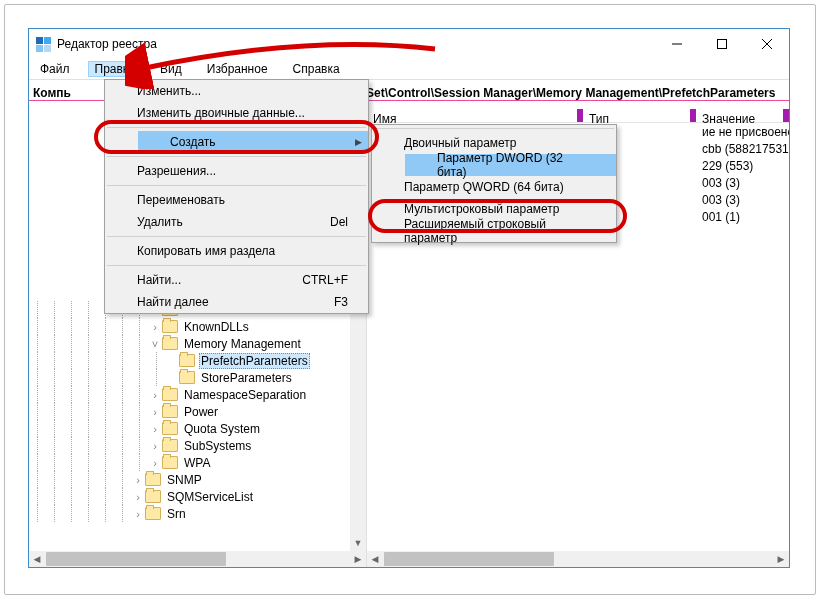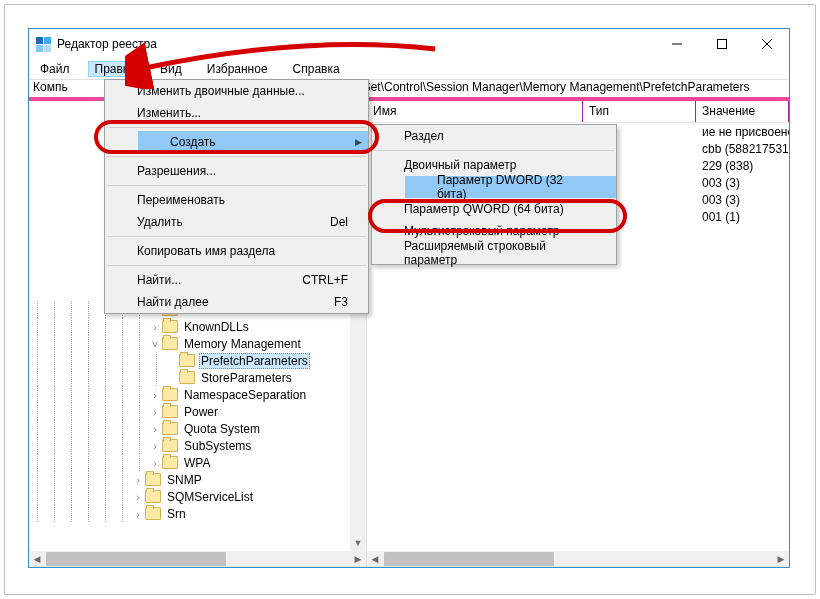--- a/index.html
+++ b/index.html
@@ -10,37 +10,37 @@
 .app-icon { width: 16px; height: 16px; margin-right: 6px; display: flex; flex-wrap: wrap; }
 .app-icon span { width: 7px; height: 7px; margin: 0.5px; }
 .app-icon .c1{background:#1e6bb8;} .app-icon .c2{background:#3fa9f5;} .app-icon .c3{background:#7fc7f5;} .app-icon .c4{background:#b0dbf5;}
 .title-text { color: #000; }
 .win-controls { margin-left: auto; display: flex; }
 .win-btn { width: 45px; height: 29px; display: flex; align-items: center; justify-content: center; color: #000; }
 .win-btn svg { width: 10px; height: 10px; }
 .menubar { height: 20px; display: flex; align-items: center; padding: 0 4px; gap: 11px; }
 .menu-item { padding: 1px 7px; }
 .menu-item.open { background: #cce8ff; border: 1px solid #99d1ff; padding: 0 6px; }
-.toolbar { height: 22px; border-top: 1px solid #e0e0e0; border-bottom: 4px solid #ec4899; display: flex; align-items: flex-start; padding: 0 4px; }
+.toolbar { height: 22px; border-top: 1px solid #e0e0e0; border-bottom: 1px solid #ec4899; display: flex; align-items: flex-end; padding: 0 4px; font-weight: bold; }
 .content { flex: 1; display: flex; min-height: 0; }
 .tree-pane { width: 338px; border-right: 1px solid #e0e0e0; position: relative; overflow: hidden; }
 .tree-inner { position: absolute; top: 0; left: 0; right: 16px; bottom: 16px; overflow: hidden; }
 .tree { padding-top: 200px; }
 .tree-item { display: flex; align-items: center; height: 17px; white-space: nowrap; }
 .expander { width: 14px; display: flex; align-items: center; justify-content: center; color: #888; font-size: 11px; }
 .folder-icon { width: 16px; height: 13px; background: #ffe9a6; border: 1px solid #d4b05a; border-radius: 1px; margin-right: 4px; position: relative; }
 .folder-icon::before { content: ""; position: absolute; top: -3px; left: 0; width: 6px; height: 3px; background: #ffe9a6; border: 1px solid #d4b05a; border-bottom: none; border-radius: 1px 1px 0 0; }
 .tree-label { padding: 0 2px; }
 .tree-label.selected { background: #cce8ff; border: 1px dotted #3399ff; padding: 0 1px; }
 .indent-lines { display: flex; align-items: center; height: 17px; }
 .vl { width: 17px; height: 17px; position: relative; }
 .vl::before { content: ""; position: absolute; left: 8px; top: 0; bottom: 0; border-left: 1px dotted #aaa; }
 .list-pane { flex: 1; display: flex; flex-direction: column; }
 .list-header { height: 22px; display: flex; border-bottom: 1px solid #e5e5e5; }
-.list-header > div { padding: 3px 6px; border-right: 1px solid #a21caf; }
+.list-header > div { padding: 3px 6px; border-right: 6px solid #a21caf; margin-top: 8px; }
 .col-name { width: 216px; } .col-type { width: 113px; } .col-val { flex: 1; }
 .list-body { flex: 1; position: relative; }
 .list-row { display: flex; height: 17px; align-items: center; }
 .list-row > div { padding: 0 6px; white-space: nowrap; overflow: hidden; }
 .scrollbar-h { position: absolute; left: 0; right: 0; bottom: 0; height: 16px; background: #f0f0f0; display: flex; align-items: center; }
 .scrollbar-v { position: absolute; top: 0; right: 0; bottom: 16px; width: 16px; background: #f0f0f0; display: flex; flex-direction: column; align-items: center; }
 .sb-btn { width: 16px; height: 16px; display: flex; align-items: center; justify-content: center; color: #666; font-size: 9px; }
 .sb-thumb-h { height: 14px; background: #c2c2c2; margin: 1px; border-radius: 1px; }
 .sb-thumb-v { width: 14px; background: #c2c2c2; margin: 1px; border-radius: 1px; }
 .tree-pane .scrollbar-v { bottom: 16px; }
@@ -329,21 +329,21 @@
             <div class="col-val">003 (3)</div>
           </div>
           <div class="list-row" style="position: absolute; top: 51px; left: 0px; right: 0px;">
             <div class="col-name"></div>
             <div class="col-type"></div>
             <div class="col-val">003 (3)</div>
           </div>
           <div class="list-row" style="position: absolute; top: 34px; left: 0px; right: 0px;">
             <div class="col-name"></div>
             <div class="col-type"></div>
-            <div class="col-val">229 (838)</div>
+            <div class="col-val">229 (553)</div>
           </div>
           <div class="list-row" style="position: absolute; top: 17px; left: 0px; right: 0px;">
             <div class="col-name"></div>
             <div class="col-type"></div>
             <div class="col-val">cbb (588217531)</div>
           </div>
           <div class="list-row" style="position: absolute; top: 0px; left: 0px; right: 0px;">
             <div class="col-name"></div>
             <div class="col-type"></div>
             <div class="col-val">ие не присвоено)</div>
@@ -354,24 +354,24 @@
           <div style="flex:1"></div>
           <div class="sb-btn">▶</div>
         </div>
       </div>
     </div>
   </div>
 </div>
 
 <div class="dropdown dd-edit">
   <div class="dd-item">
+      <span>Изменить...</span>
+    </div>
+  <div class="dd-item">
       <span>Изменить двоичные данные...</span>
-    </div>
-  <div class="dd-item">
-      <span>Изменить...</span>
     </div>
   <div class="dd-sep"></div>
   <div class="dd-item highlighted">
     <span>Создать</span>
       <span class="dd-arrow">▶</span>
   </div>
   <div class="dd-sep"></div>
   <div class="dd-item">
       <span>Разрешения...</span>
     </div>
@@ -392,23 +392,20 @@
       <span>Найти...</span>
       <span class="dd-accel">CTRL+F</span>
     </div>
   <div class="dd-item">
       <span>Найти далее</span>
       <span class="dd-accel">F3</span>
     </div>
 </div>
 
 <div class="dropdown dd-new">
-  <div class="dd-item">
-      <span>Раздел</span>
-    </div>
   <div class="dd-sep"></div>
   <div class="dd-item">
       <span>Двоичный параметр</span>
     </div>
   <div class="dd-item highlighted">
       <span>Параметр DWORD (32 бита)</span>
     </div>
   <div class="dd-item">
       <span>Параметр QWORD (64 бита)</span>
     </div>

